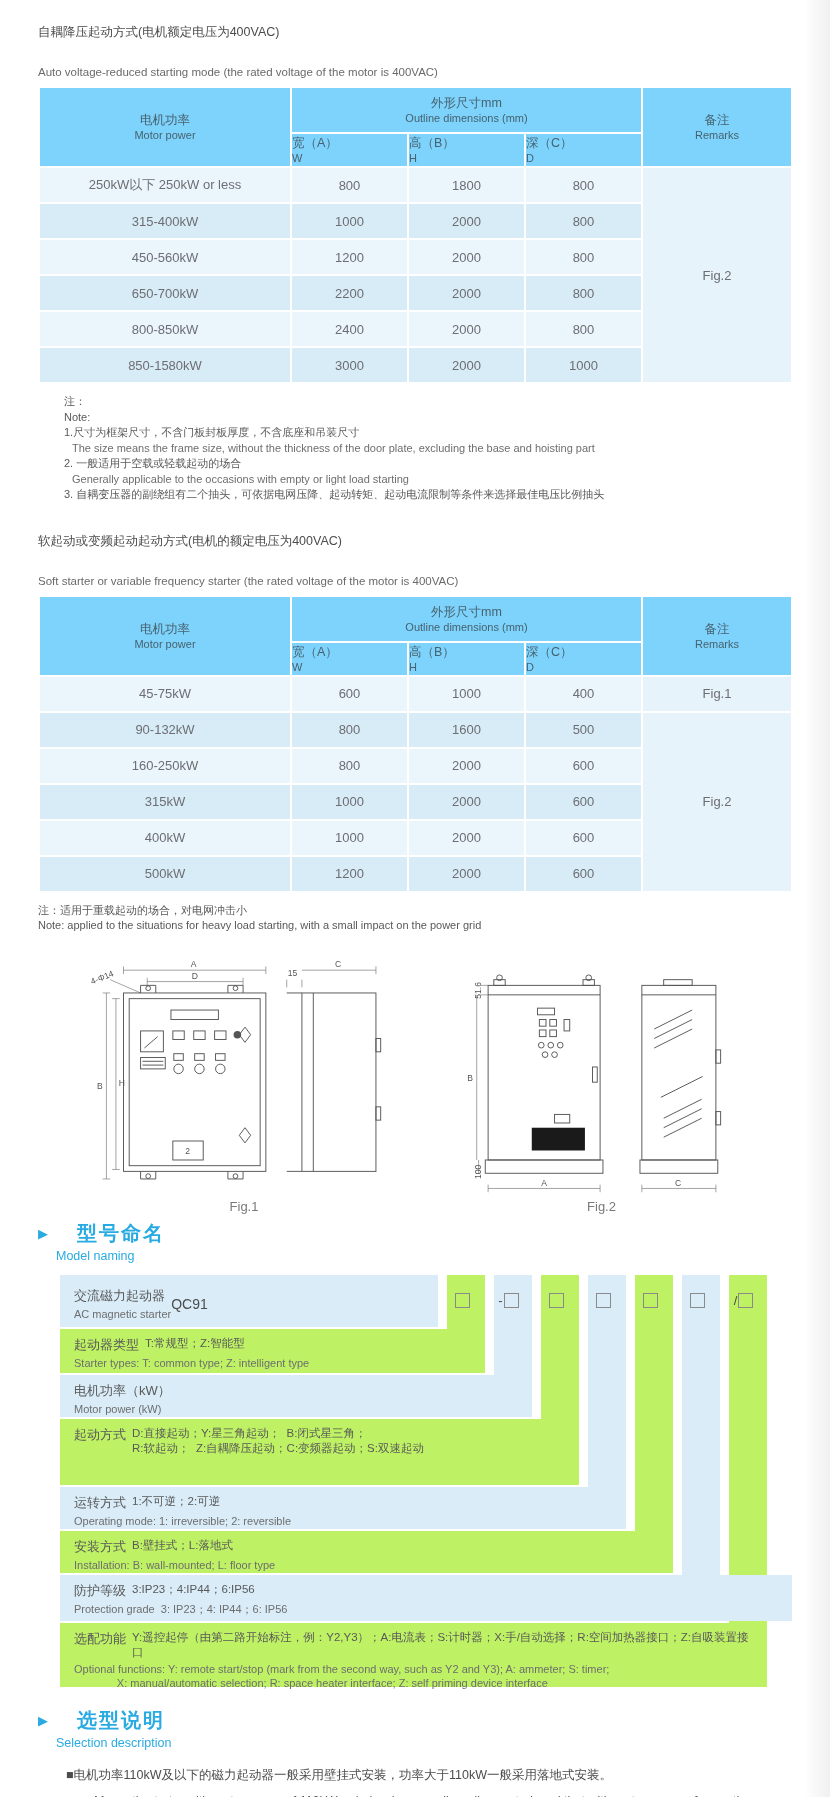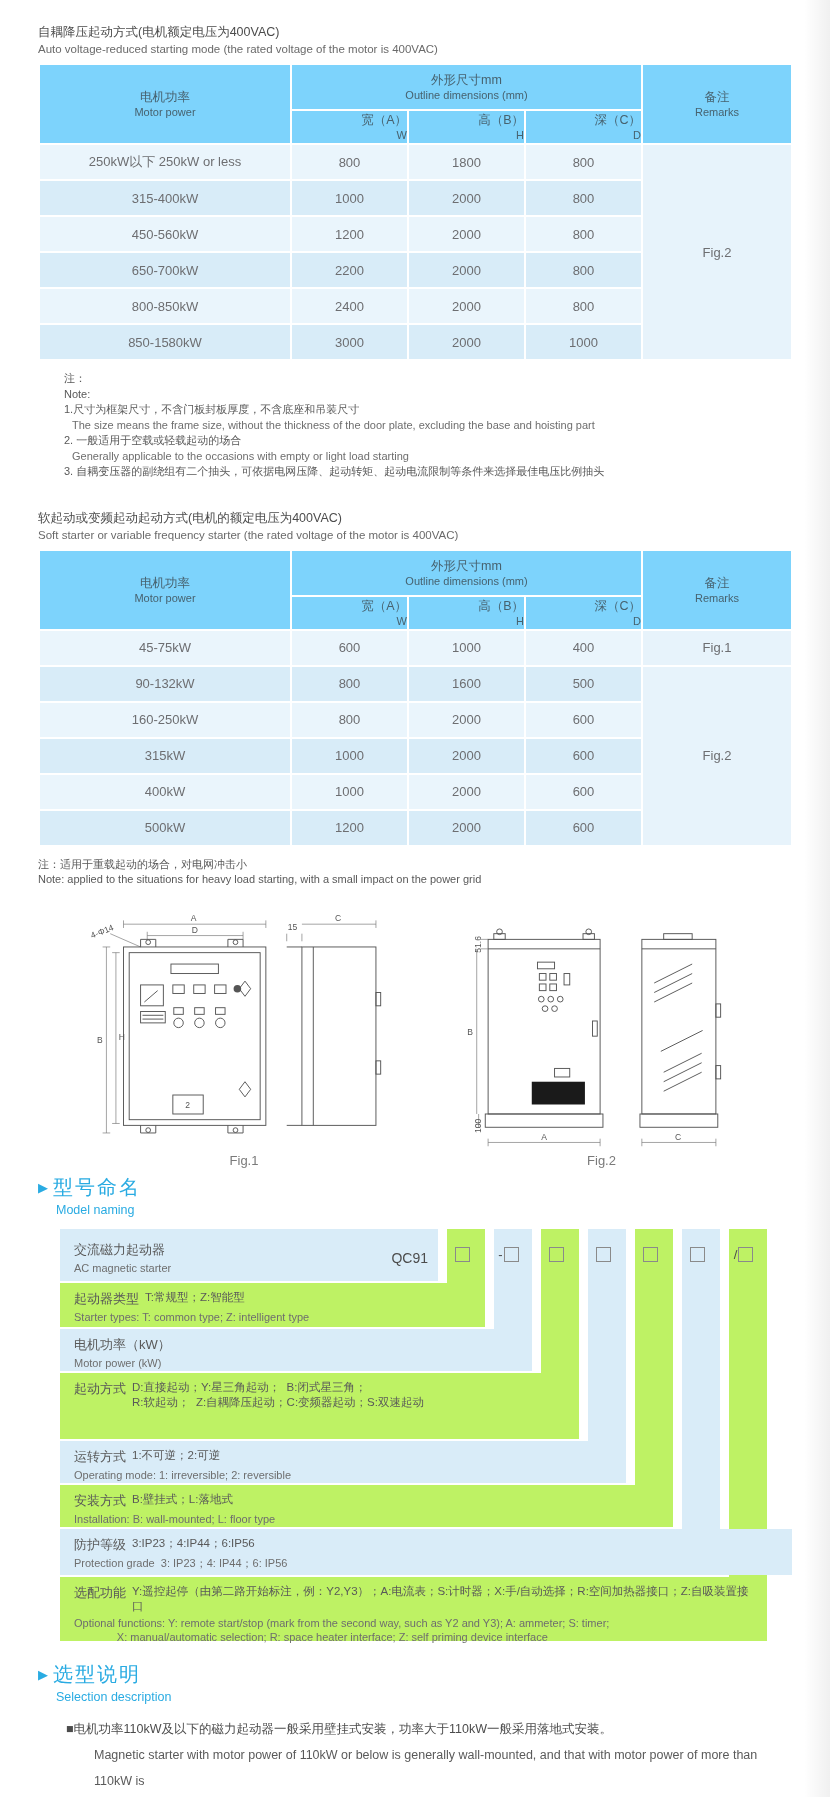--- a/index.html
+++ b/index.html
@@ -8,34 +8,34 @@
     font-family:"Liberation Sans","DejaVu Sans",sans-serif;
     color:#595959;position:relative;
   }
   .page-edge{position:absolute;top:0;right:0;width:26px;height:100%;
     background:linear-gradient(to right,rgba(0,0,0,0),rgba(0,0,0,0.06));}
   .content{padding:24px 40px 0 38px;}
 
   
   .sec-title{margin:0 0 6px 0;}
   .sec-title .zh{font-size:12.5px;color:#4c4c4c;line-height:17px;}
-  .sec-title .en{font-size:11.5px;color:#6a6a6a;line-height:16px;}
+  .sec-title .en{font-size:11.5px;color:#6a6a6a;line-height:16px;margin-top:23px;}
 
   
   table.dim{border-collapse:collapse;width:752px;table-layout:fixed;}
   table.dim th,table.dim td{border:2px solid #ffffff;padding:0;}
   table.dim th{background:#7dd3fc;color:#47626f;font-weight:normal;}
   table.dim .zh{font-size:12.5px;line-height:16px;}
   table.dim .en{font-size:11px;line-height:14px;}
   table.dim td{font-size:13px;color:#6d6e71;text-align:center;height:34px;}
   tr.r0 td{background:#eaf5fc;}
   tr.r1 td{background:#d8ecf8;}
   td.remark{background:#e7f3fb !important;font-size:12.5px;color:#6d6e71;}
   .col-power{width:252px;} .col-dim{width:117px;} .col-rem{width:150px;}
-  th.h1{height:44px;text-align:center;} th.h2{height:32px;text-align:right;}
+  th.h1{height:44px;text-align:center;} th.h2{height:32px;text-align:left;}
 
   
   .notes{margin:10px 0 0 26px;font-size:11px;line-height:14.5px;color:#595959;}
   .notes .en{color:#6e6e6e;padding-left:8px;white-space:pre-wrap;}
   .notes div{margin-bottom:1px;}
 
   .gap30{height:30px;} .gap22{height:22px;}
 
   
   .figs{display:flex;justify-content:center;gap:40px;margin:22px 0 4px 0;}
@@ -43,34 +43,34 @@
   .figblock svg{display:block;}
   .figcap{font-size:13px;color:#7a7a7a;margin-top:2px;}
   svg .ln{stroke:#555;stroke-width:1;fill:none;}
   svg .thin{stroke:#777;stroke-width:0.7;fill:none;}
   svg text{font-family:"Liberation Sans","DejaVu Sans",sans-serif;font-size:9px;fill:#555;}
 
   
   .bighead{margin:6px 0 10px 0;}
   .bighead .row1{display:flex;align-items:center;}
   .bighead .tri{color:#29abe2;font-size:13px;margin-right:5px;}
-  .bighead .zh{color:#29abe2;font-size:20px;font-weight:normal;letter-spacing:2px;}
+  .bighead .zh{color:#29abe2;font-size:20px;font-weight:bold;letter-spacing:2px;margin-left:24px;}
   .bighead .en{color:#29abe2;font-size:12.5px;margin-left:18px;line-height:18px;}
 
   
   .model-table{position:relative;width:710px;margin:6px 0 0 22px;height:404px;}
   .strip{position:absolute;top:0;width:38px;z-index:0;}
   .mrow{position:relative;z-index:1;margin-bottom:2px;box-sizing:border-box;
         padding:6px 0 0 14px;}
   .mrow .zl{font-size:13px;color:#595959;}
   .mrow .zd{display:inline-block;vertical-align:top;white-space:pre-wrap;
             font-size:11.5px;color:#595959;line-height:15px;padding-top:1px;margin-left:6px;}
   .mrow .en{font-size:11px;color:#6e6e6e;line-height:14px;white-space:pre-wrap;margin-top:2px;}
   .bg-blue{background:#d9ecf8;} .bg-gray{background:#bef264;}
-  .row1f{display:flex;align-items:center;justify-content:space-between;padding-right:10px;}
+  .row1f{display:flex;align-items:center;padding-right:10px;}
   .qcode{font-size:14px;color:#4c4c4c;}
   .code-boxes{position:absolute;top:0;left:378px;height:52px;display:flex;z-index:2;}
   .code-col{width:47px;display:flex;align-items:center;justify-content:center;}
   .code-col .pfx{font-size:13px;color:#4c4c4c;margin-right:1px;}
   .bx{width:13px;height:13px;border:1.3px solid #8a8a8a;background:rgba(255,255,255,0);}
 
   
   .sel-body{font-size:12.5px;color:#4c4c4c;line-height:26px;margin-top:4px;}
   .sel-body .p1en{color:#5a5a5a;}
   .indent1{padding-left:28px;}

